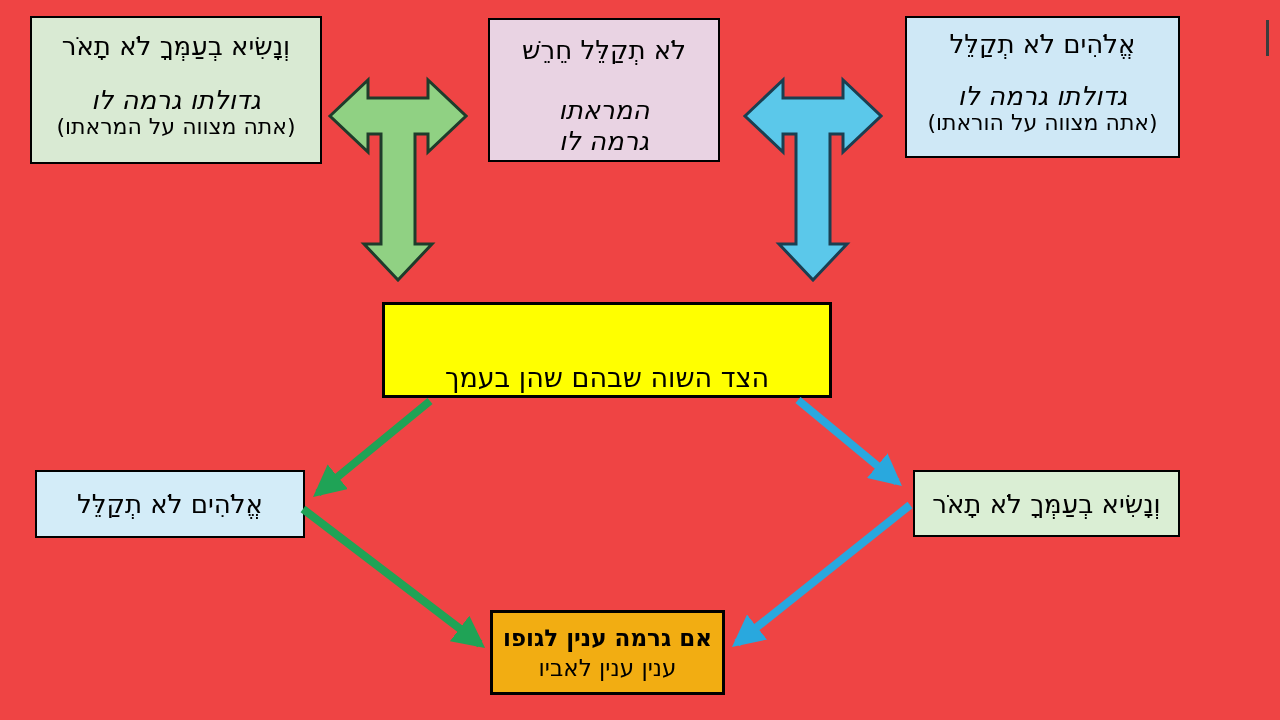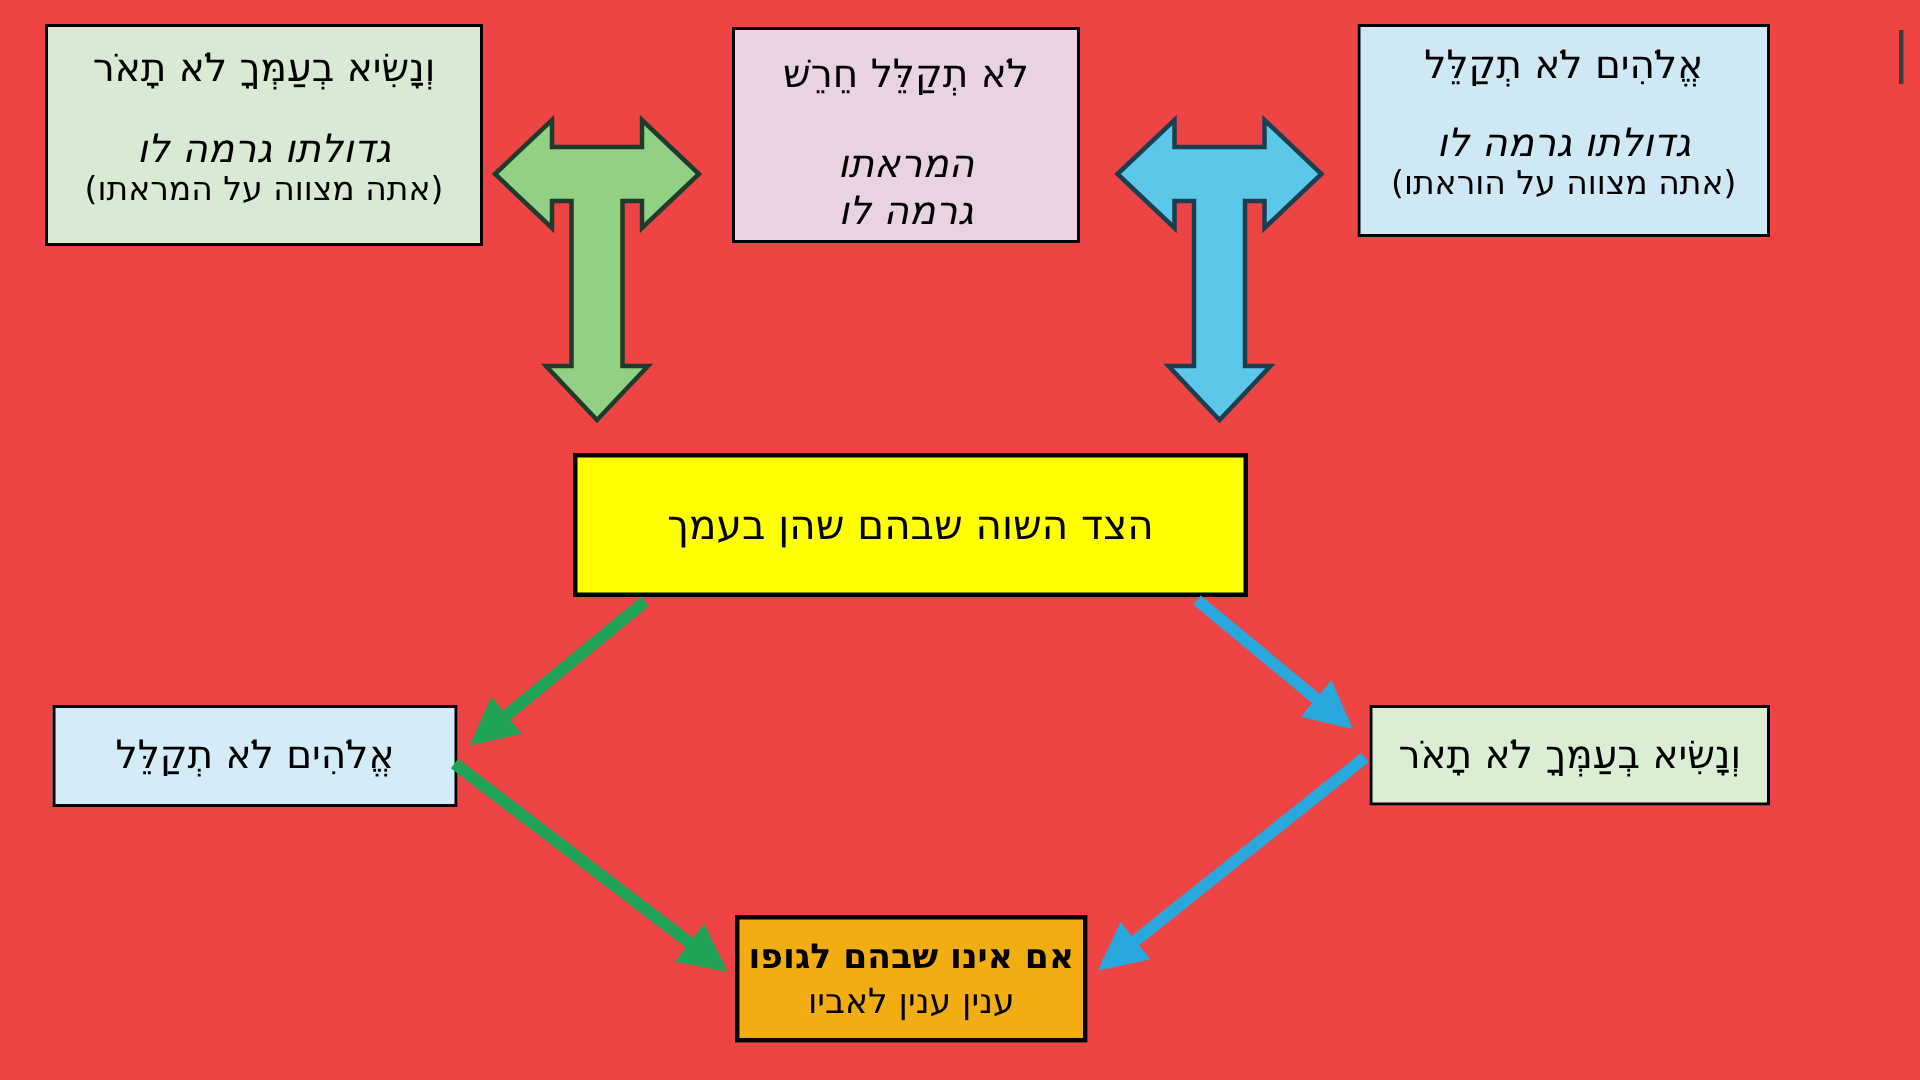--- a/index.html
+++ b/index.html
@@ -64,34 +64,34 @@
   </div>
 
   <svg class="tarrow tarrow-green" width="140" height="216" viewBox="0 0 140 216">
     <polygon points="2,50 40,14 40,32 100,32 100,14 138,50 100,86 100,68 87,68 87,178 104,178 70,214 36,178 53,178 53,68 40,68 40,86" stroke-width="3" stroke-linejoin="miter" fill="#90d183" stroke="#1e3c2b"></polygon>
   </svg>
 
   <svg class="tarrow tarrow-blue" width="140" height="216" viewBox="0 0 140 216">
     <polygon points="2,50 40,14 40,32 100,32 100,14 138,50 100,86 100,68 87,68 87,178 104,178 70,214 36,178 53,178 53,68 40,68 40,86" stroke-width="3" stroke-linejoin="miter" fill="#5bc8ea" stroke="#1a3f51"></polygon>
   </svg>
 
-  <div class="box b-mid" style="background-color: rgb(255, 255, 0);">
+  <div class="box b-mid" style="background-color: rgb(255, 255, 0); justify-content: flex-end;">
     <div class="ln">הצד השוה שבהם שהן בעמך</div>
   </div>
 
   <div class="box b-ll" style="background-color: rgb(211, 236, 248);">
     <div class="ln">אֱלֹהִים לֹא תְקַלֵּל</div>
   </div>
 
   <div class="box b-lr" style="background-color: rgb(218, 238, 212);">
     <div class="ln">וְנָשִׂיא בְעַמְּךָ לֹא תָאֹר</div>
   </div>
 
   <div class="box b-bot" style="background-color: rgb(242, 173, 18);">
-    <div class="ln bold">אם אינו שבהם לגופו</div>
+    <div class="ln bold">אם גרמה ענין לגופו</div>
     <div class="ln">ענין ענין לאביו</div>
   </div>
 
   <svg class="connectors" width="1280" height="720" viewBox="0 0 1280 720">
     <defs>
       <marker id="mgreen" viewBox="0 0 4 4" refX="3.2" refY="2" markerWidth="4" markerHeight="4" orient="auto">
         <path d="M0,0 L4,2 L0,4 Z" fill="#1fa356"></path>
       </marker>
       <marker id="mblue" viewBox="0 0 4 4" refX="3.2" refY="2" markerWidth="4" markerHeight="4" orient="auto">
         <path d="M0,0 L4,2 L0,4 Z" fill="#29a8de"></path>

